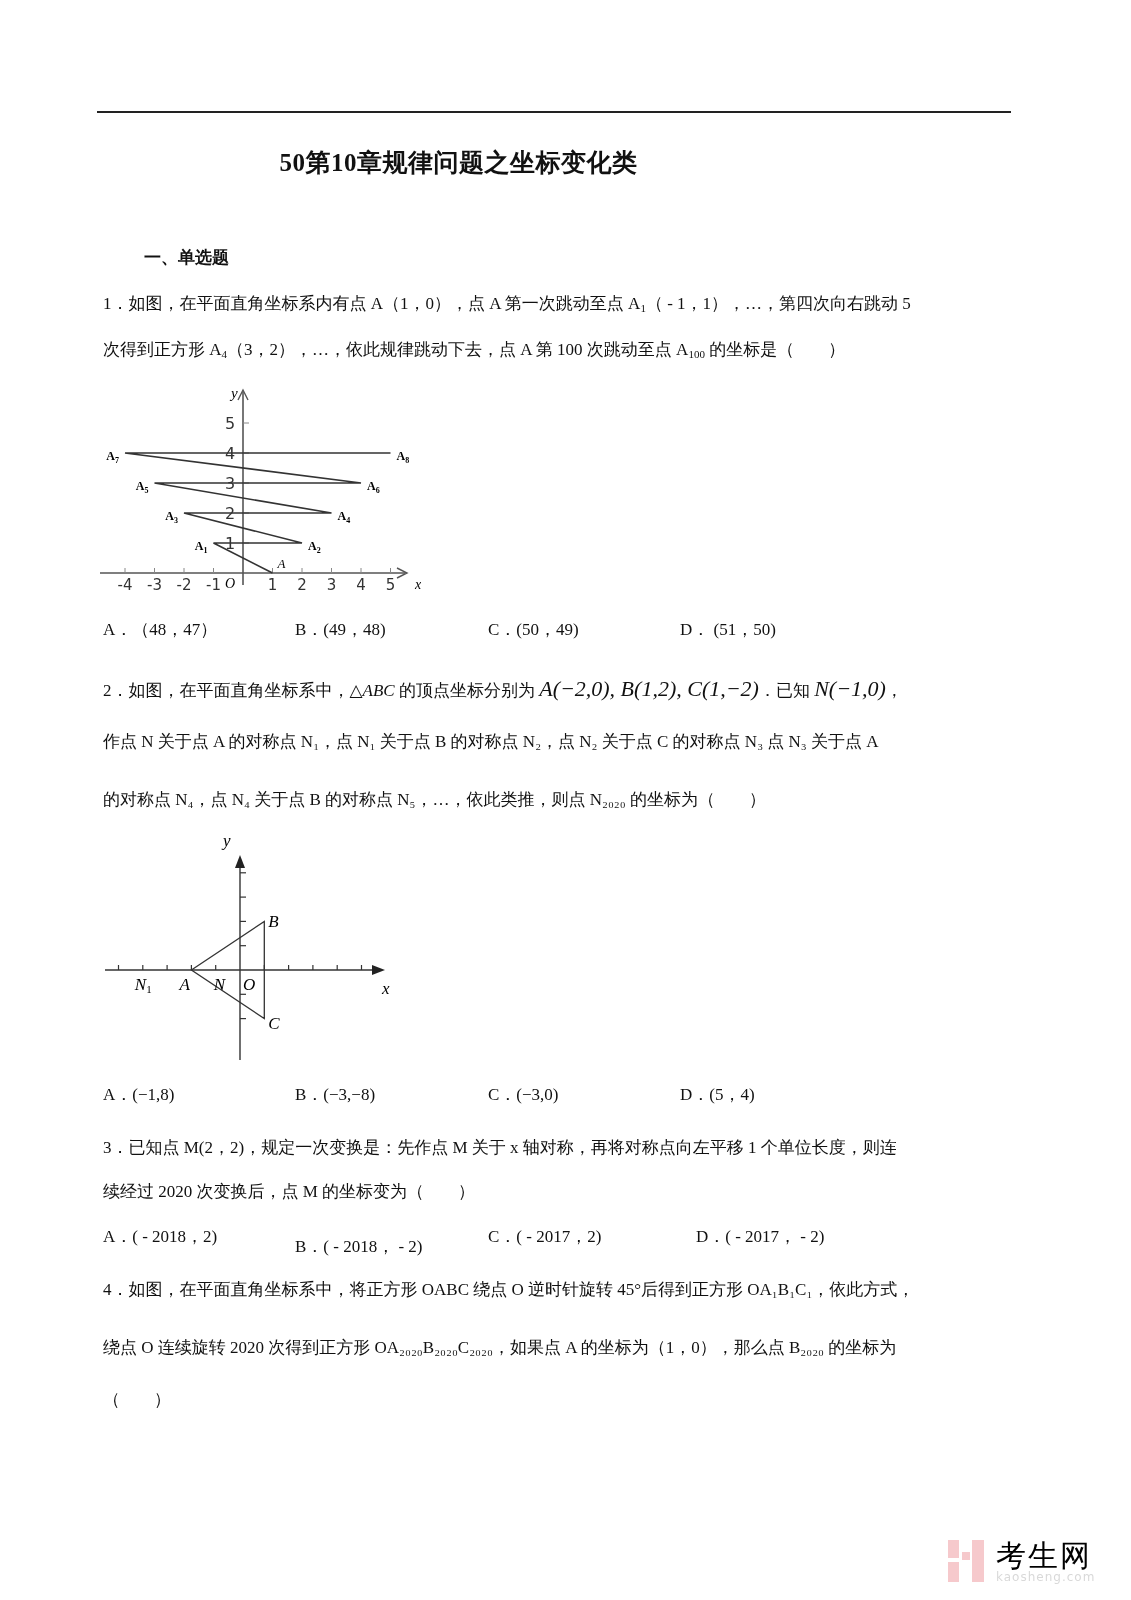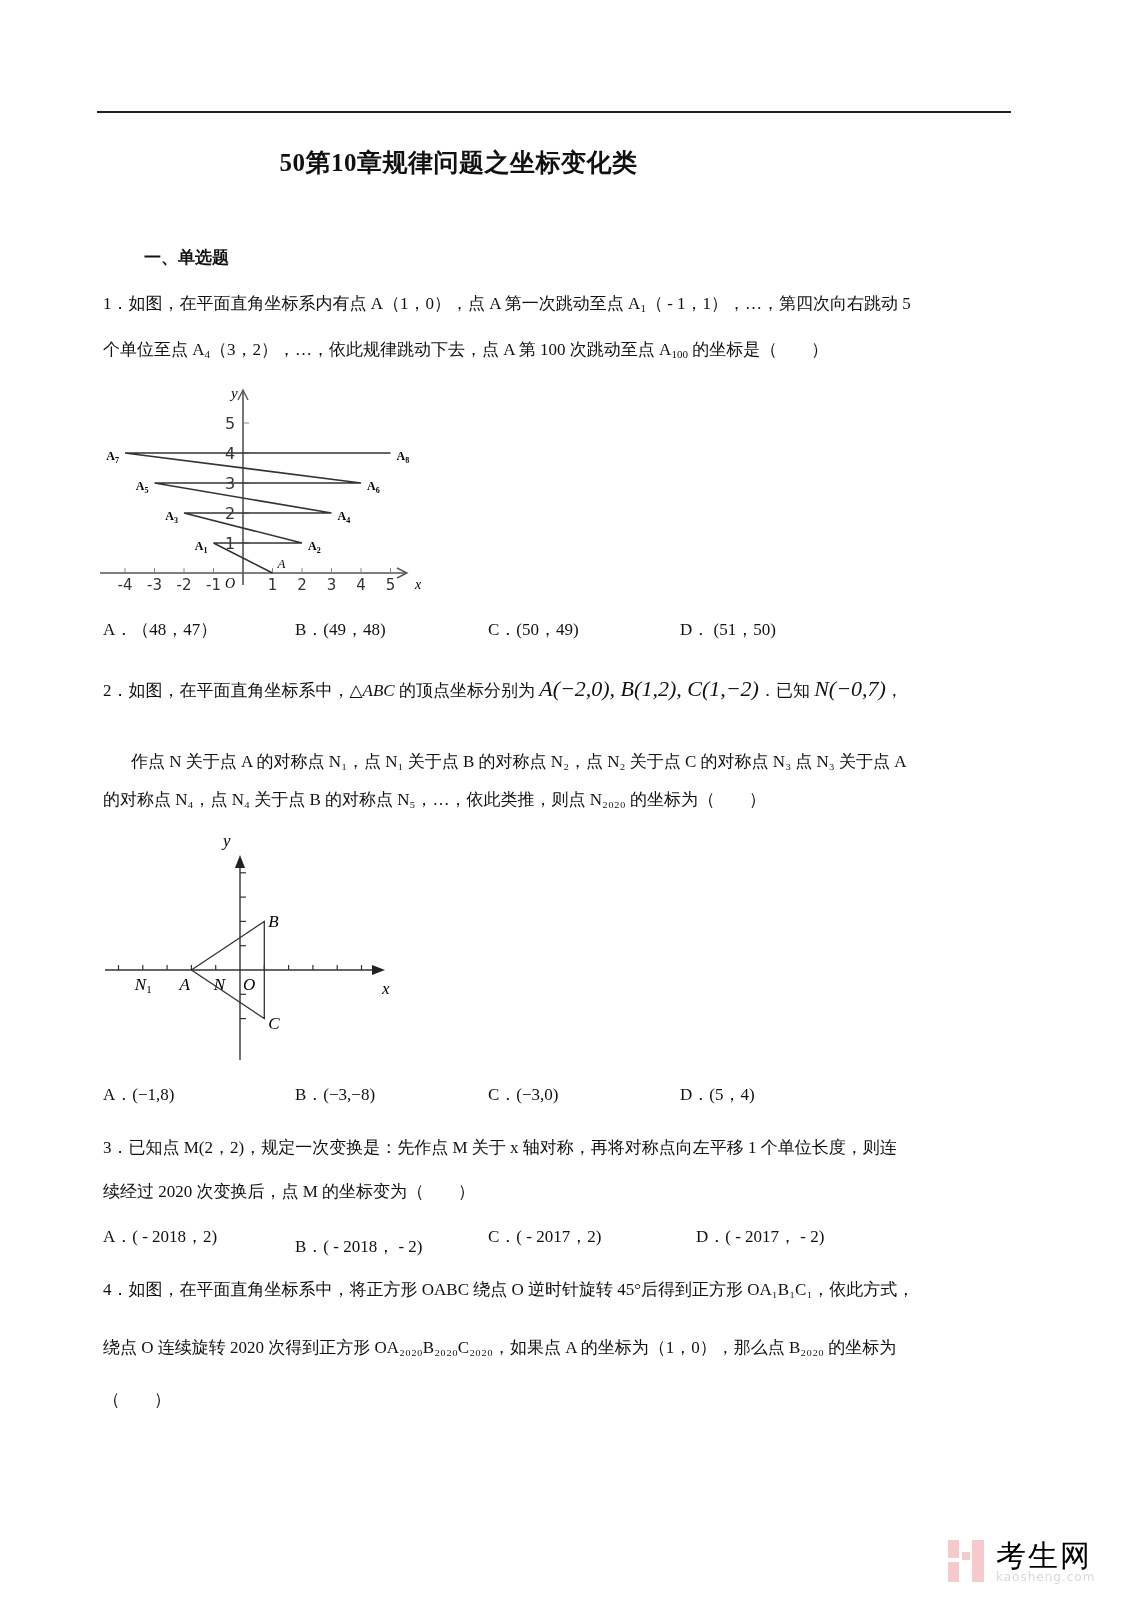--- a/index.html
+++ b/index.html
@@ -26,21 +26,21 @@
 <body>
 
 <div class="rule"></div>
 <div class="title">50第10章规律问题之坐标变化类</div>
 <div class="section">一、单选题</div>
 
 <div class="line" style="top:292px;">
   <span>1．如图，在平面直角坐标系内有点 A（1，0），点 A 第一次跳动至点 A</span><sub>1</sub><span>（ - 1，1），…，第四次向右跳动 5</span>
 </div>
 <div class="line" style="top:338px;">
-  <span>个单位至点 A</span><sub>4</sub><span>（3，2），…，依此规律跳动下去，点 A 第 100 次跳动至点 A</span><sub>100</sub><span> 的坐标是（　　）</span>
+  <span>次得到正方形 A</span><sub>4</sub><span>（3，2），…，依此规律跳动下去，点 A 第 100 次跳动至点 A</span><sub>100</sub><span> 的坐标是（　　）</span>
 </div>
 
 <svg class="fig" id="fig1" style="left:95px; top:380px;" width="330" height="210">
     <line x1="5" y1="193" x2="310" y2="193" stroke="#555" stroke-width="1.6"></line>
     <polyline points="302,188 312,193 302,198" fill="none" stroke="#555" stroke-width="1.4"></polyline>
     <line x1="148" y1="205" x2="148" y2="12" stroke="#555" stroke-width="1.6"></line>
     <polyline points="143,20 148,10 153,20" fill="none" stroke="#555" stroke-width="1.4"></polyline>
     <line x1="30" y1="188" x2="30" y2="193" stroke="#888" stroke-width="1"></line>
     <text x="30" y="210" font-size="15" text-anchor="middle" font-family="DejaVu Sans, sans-serif" fill="#333">-4</text>
     <line x1="59.5" y1="188" x2="59.5" y2="193" stroke="#888" stroke-width="1"></line>
@@ -83,23 +83,23 @@
     <text x="24" y="80" font-size="12" font-weight="bold" text-anchor="end" font-family="Liberation Serif, serif">A<tspan font-size="8" dy="3">7</tspan></text>
     <text x="301.5" y="80" font-size="12" font-weight="bold" text-anchor="start" font-family="Liberation Serif, serif">A<tspan font-size="8" dy="3">8</tspan></text>
   </svg>
 
 <div class="opt" style="left:103px; top:618px;">A．（48，47）</div>
 <div class="opt" style="left:295px; top:618px;">B．(49，48)</div>
 <div class="opt" style="left:488px; top:618px;">C．(50，49)</div>
 <div class="opt" style="left:680px; top:618px;">D．  (51，50)</div>
 
 <div class="line" style="top:676px;">
-  <span>2．如图，在平面直角坐标系中，△</span><span class="m">ABC</span><span> 的顶点坐标分别为 </span><span class="big">A(−2,0), B(1,2), C(1,−2)</span><span>．已知 </span><span class="big">N(−0,7)</span><span>，</span>
+  <span>2．如图，在平面直角坐标系中，△</span><span class="m">ABC</span><span> 的顶点坐标分别为 </span><span class="big">A(−2,0), B(1,2), C(1,−2)</span><span>．已知 </span><span class="big">N(−1,0)</span><span>，</span>
 </div>
-<div class="line" style="top:750px;margin-left:28px;">作点 N 关于点 A 的对称点 N₁，点 N₁ 关于点 B 的对称点 N₂，点 N₂ 关于点 C 的对称点 N₃ 点 N₃ 关于点 A</div>
+<div class="line" style="top:730px;">作点 N 关于点 A 的对称点 N₁，点 N₁ 关于点 B 的对称点 N₂，点 N₂ 关于点 C 的对称点 N₃ 点 N₃ 关于点 A</div>
 <div class="line" style="top:788px;">的对称点 N₄，点 N₄ 关于点 B 的对称点 N₅，…，依此类推，则点 N₂₀₂₀ 的坐标为（　　）</div>
 
 <svg class="fig" id="fig2" style="left:95px; top:825px;" width="300" height="240">
     <line x1="10" y1="145" x2="285" y2="145" stroke="#333" stroke-width="1.4"></line>
     <polygon points="277,140 290,145 277,150" fill="#222"></polygon>
     <line x1="145" y1="235" x2="145" y2="33" stroke="#333" stroke-width="1.4"></line>
     <polygon points="140,43 145,30 150,43" fill="#222"></polygon>
     <line x1="23.5" y1="140" x2="23.5" y2="145" stroke="#333" stroke-width="1.2"></line>
     <line x1="47.8" y1="140" x2="47.8" y2="145" stroke="#333" stroke-width="1.2"></line>
     <line x1="72.1" y1="140" x2="72.1" y2="145" stroke="#333" stroke-width="1.2"></line>

